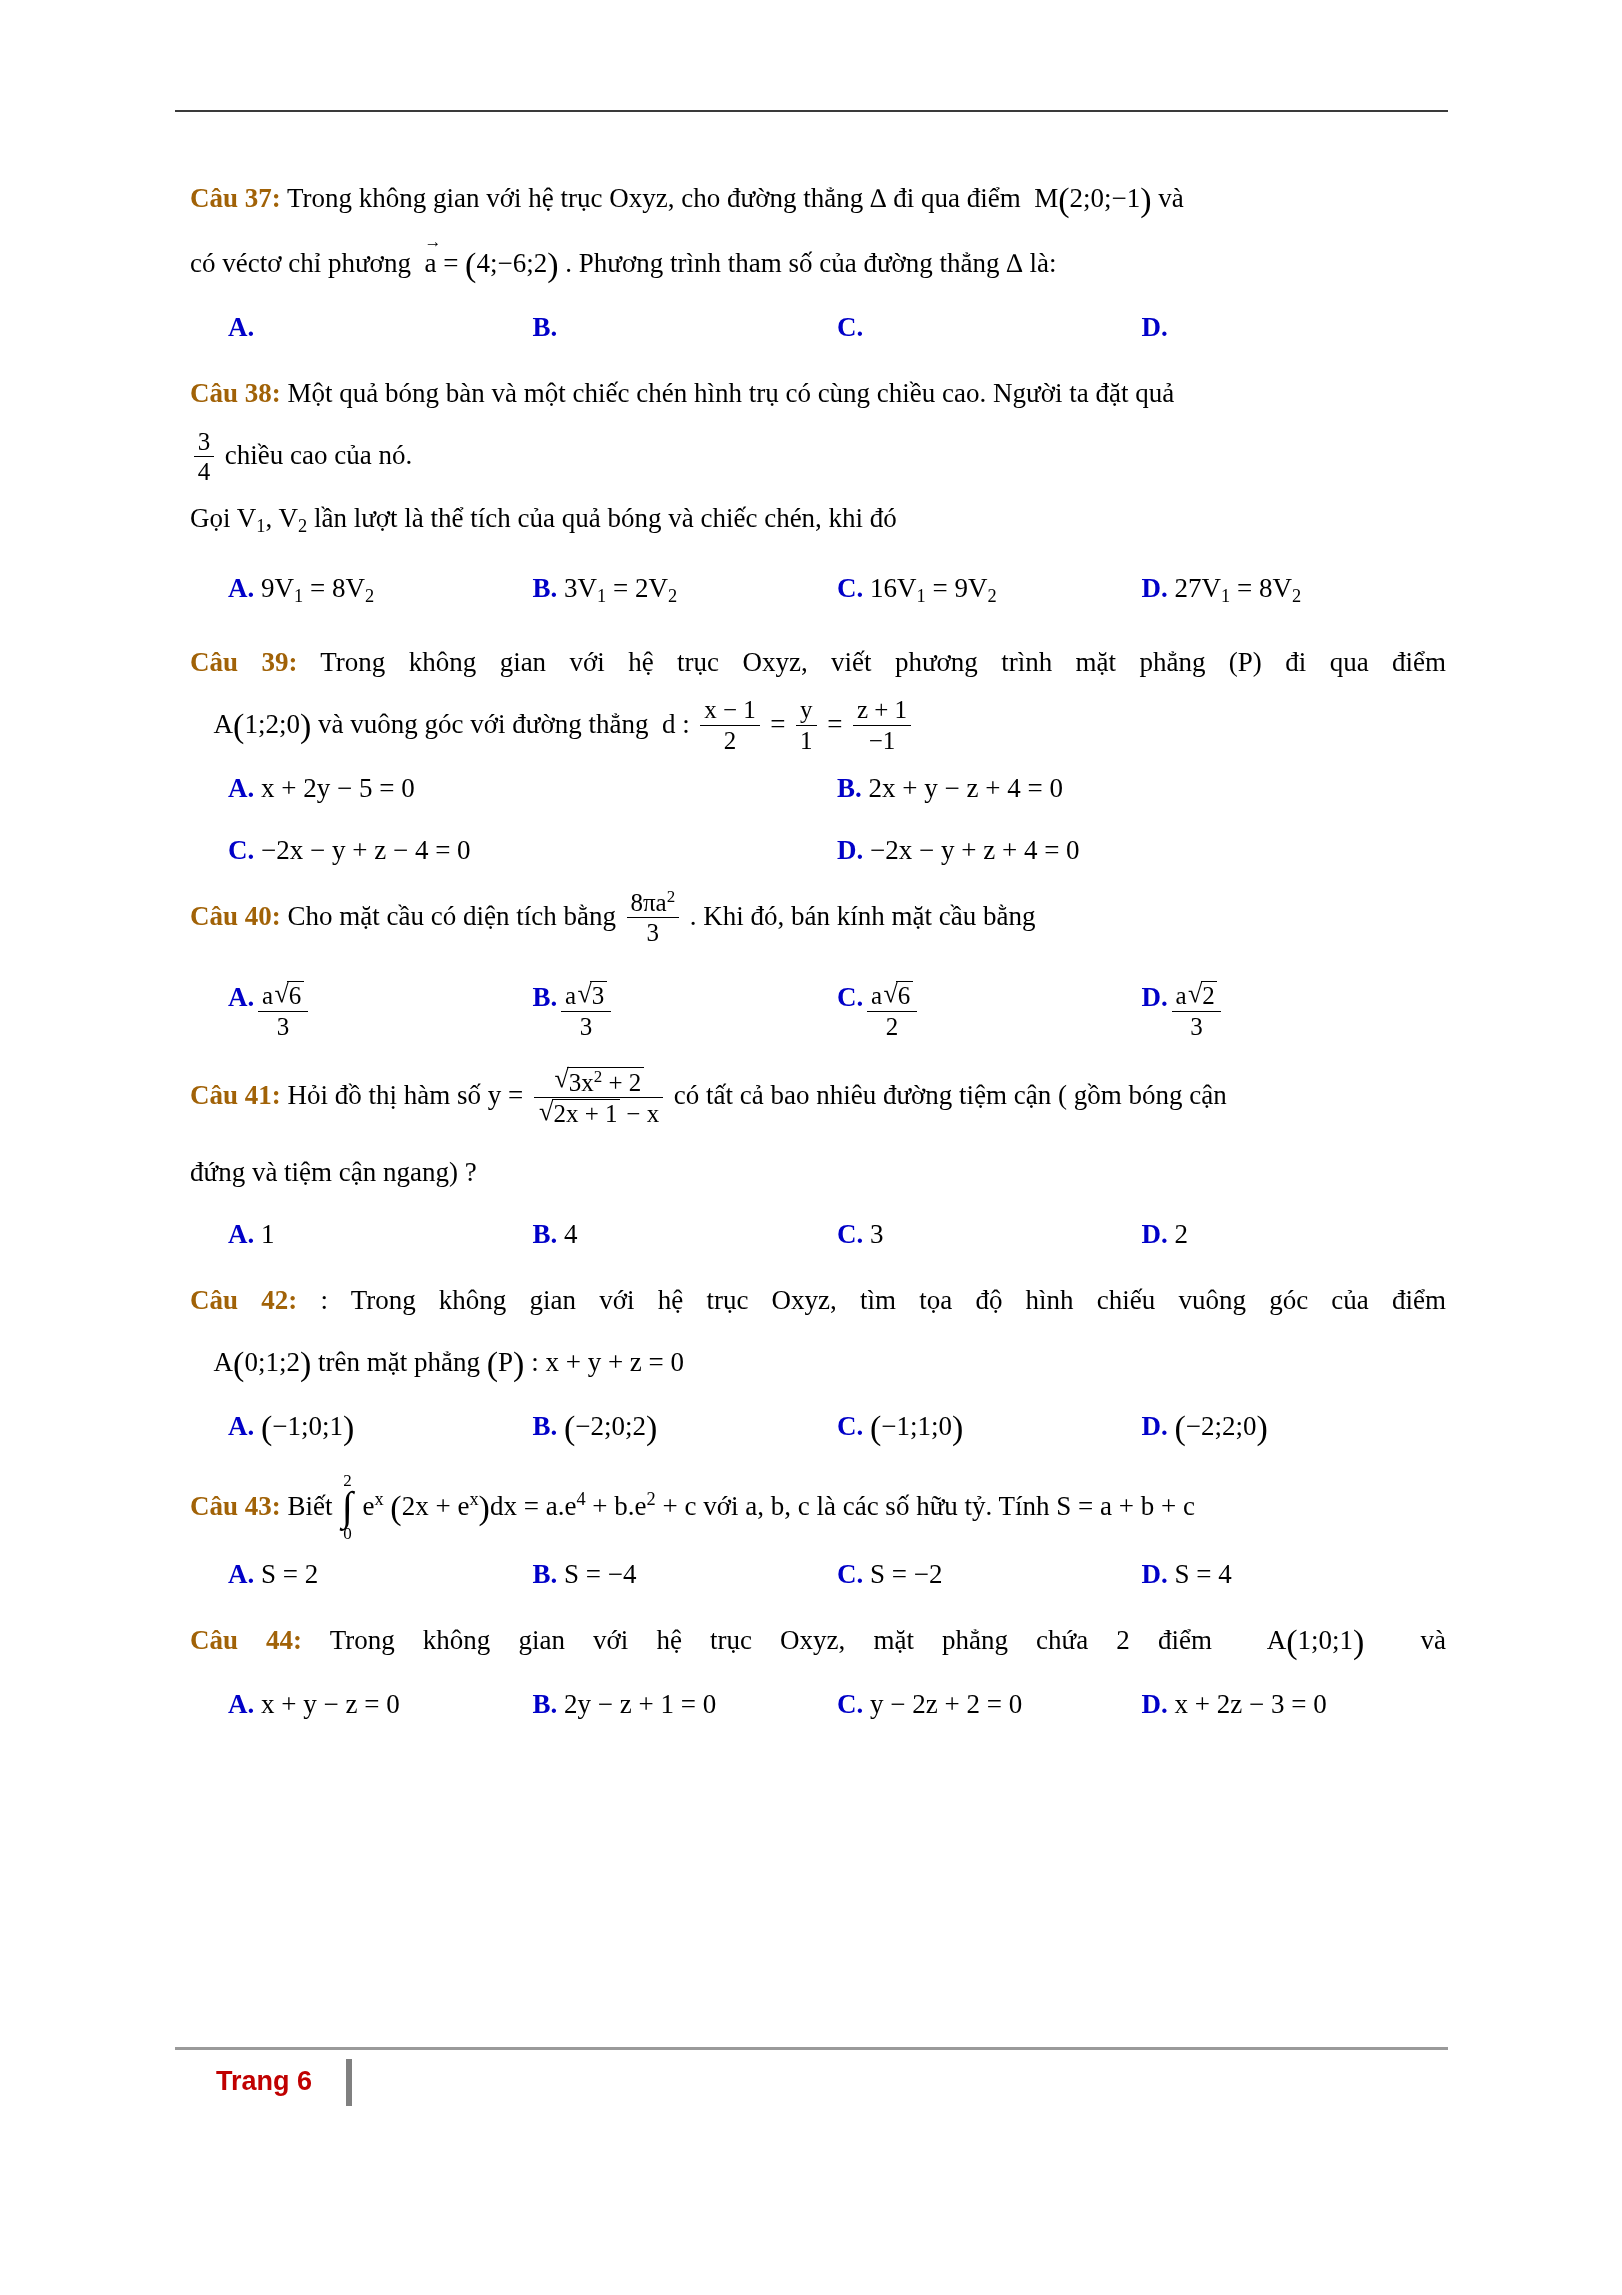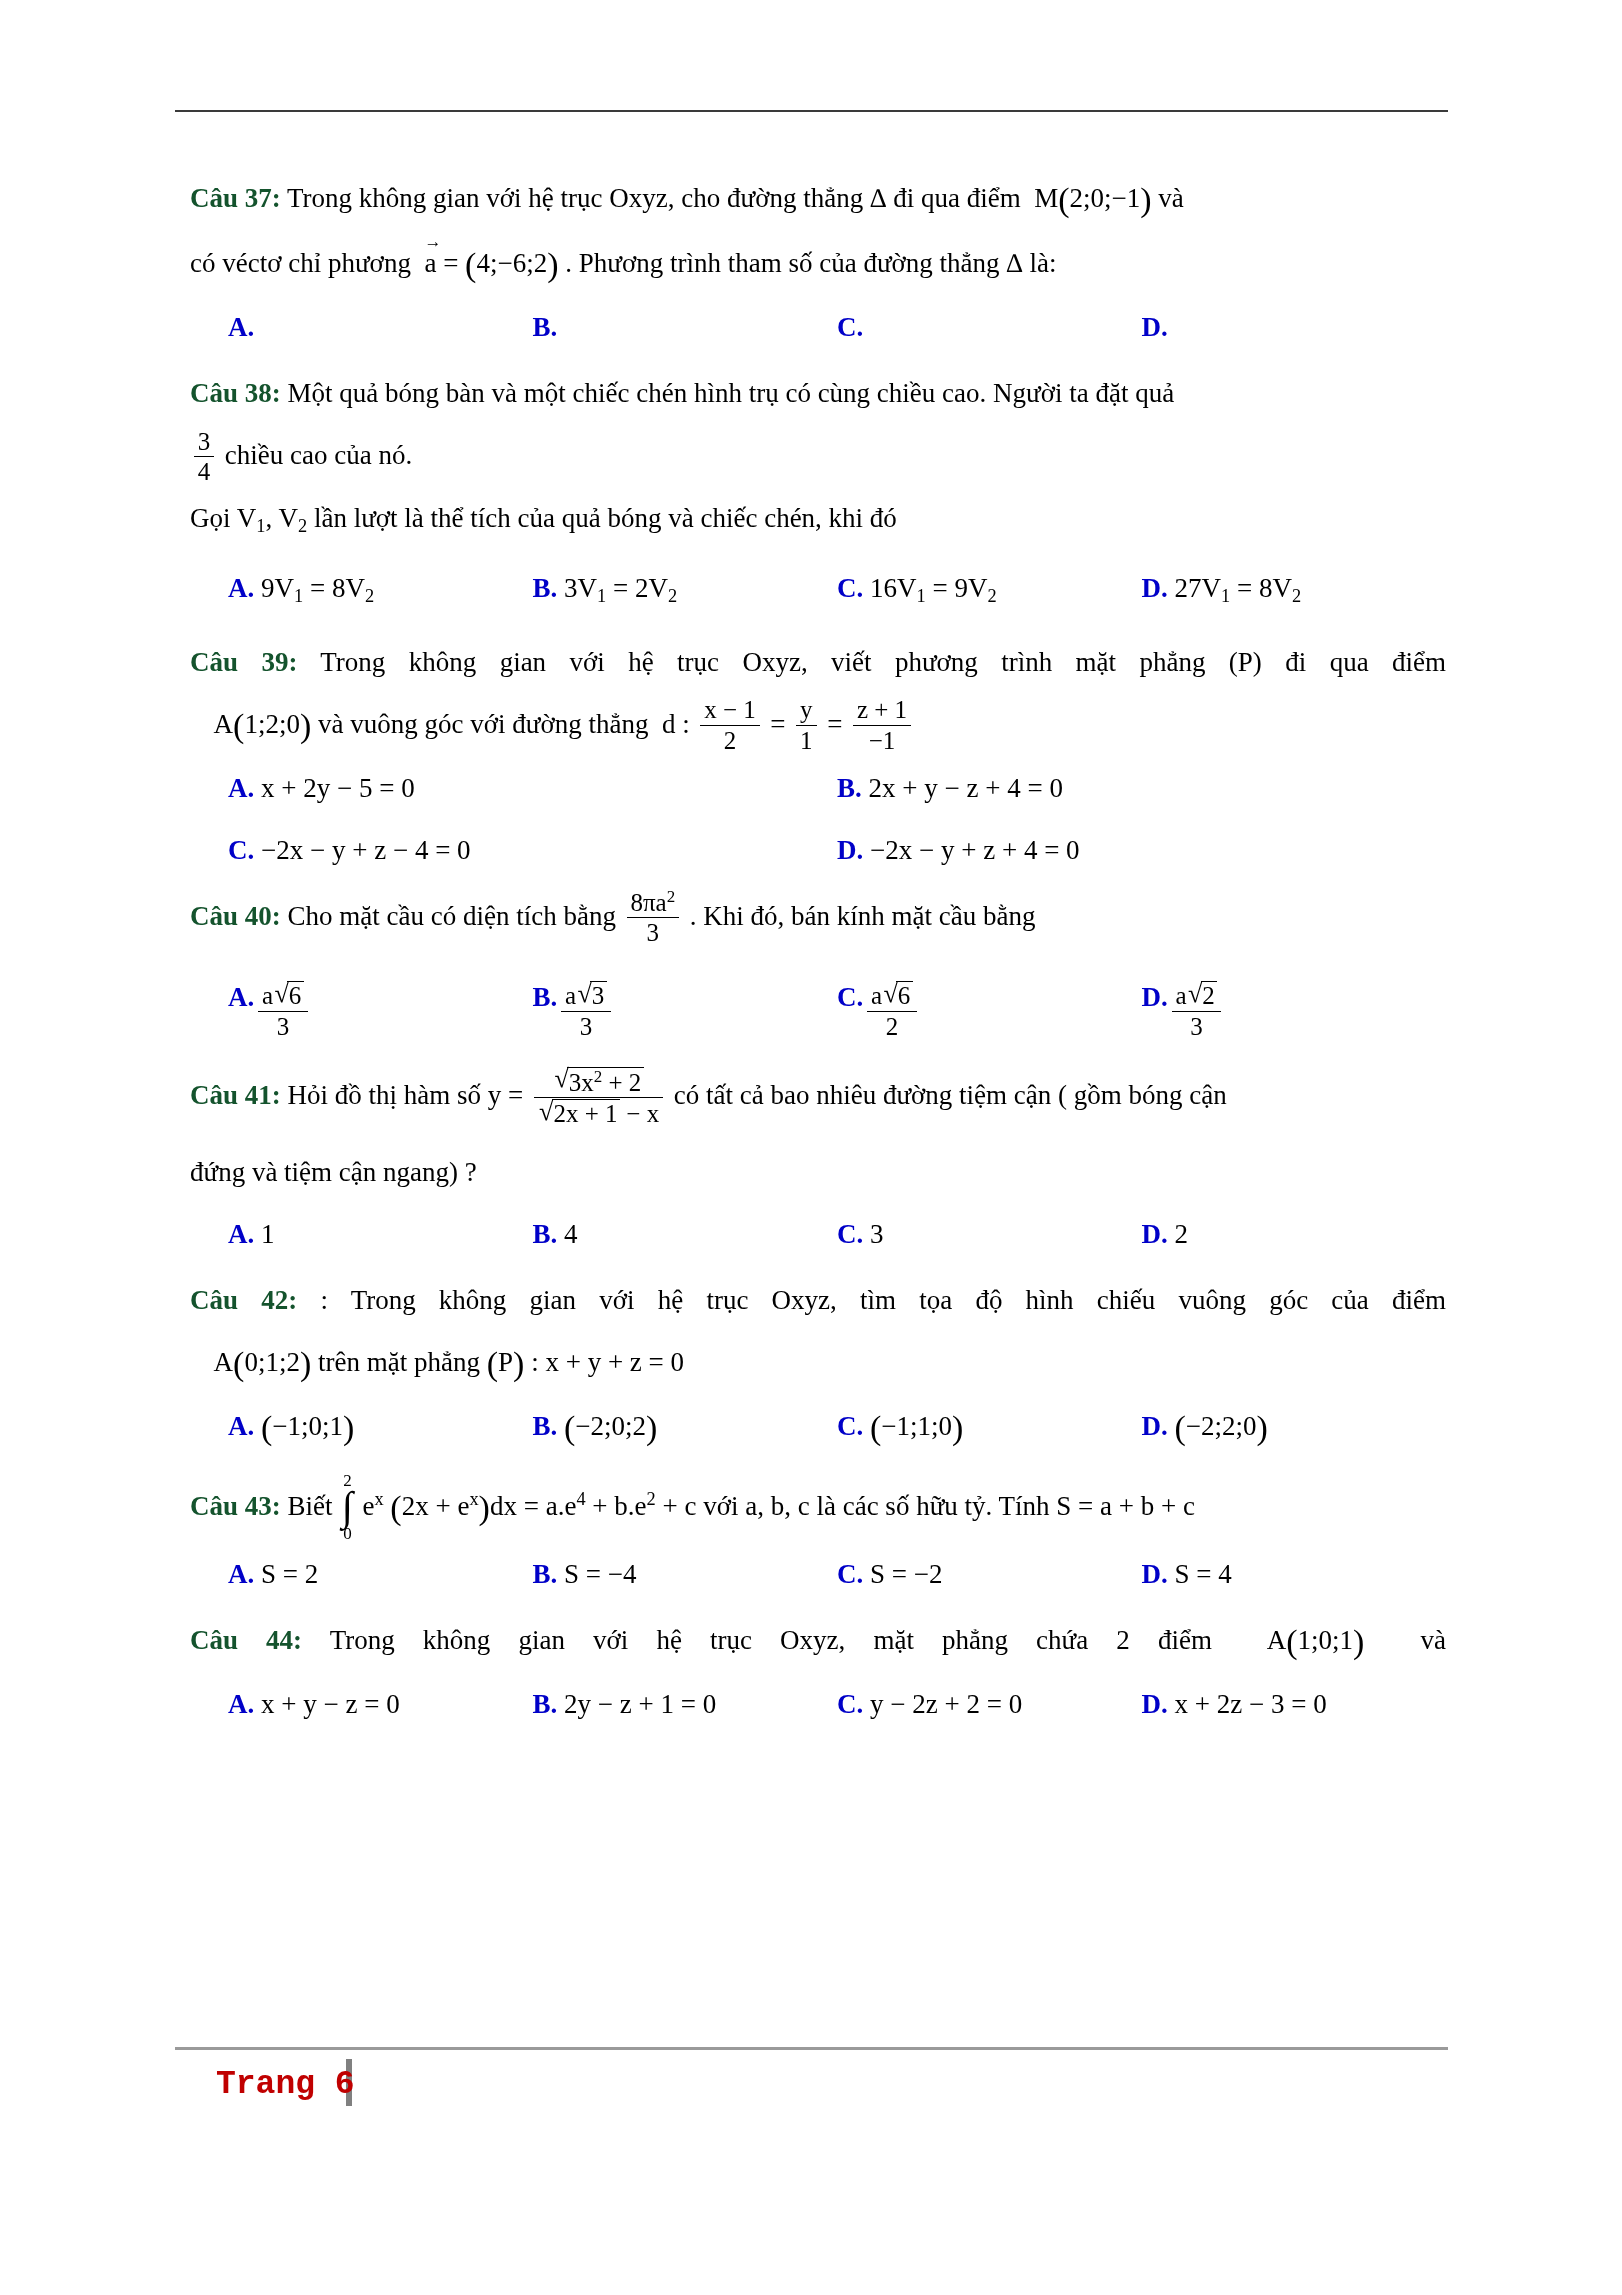--- a/index.html
+++ b/index.html
@@ -35,21 +35,21 @@
   }
   .q {
     margin-bottom: 3.9px;
   }
   .line {
     font-size: 27px;
     line-height: 62px;
     white-space: nowrap;
   }
   .qlabel {
-    color: #14532d;
+    color: #a16207;
     font-weight: bold;
   }
   .opt {
     color: #0000c8;
     font-weight: bold;
   }
   .just {
     text-align: justify;
     text-align-last: justify;
     white-space: normal;
@@ -135,23 +135,23 @@
     position: absolute;
     left: 175px;
     right: 175px;
     top: 2047px;
     border-top: 3.3px solid #9a9a9a;
   }
   .footer {
     position: absolute;
     left: 216px;
     top: 2066px;
-    font-size: 33px;
+    font-size: 27px;
     font-weight: bold;
-    font-family: Liberation Mono, monospace;
+    font-family: Liberation Sans, sans-serif;
   }
   .footer .t { color: #c00000; }
   .footer .n { color: #c00000; }
   .footer-bar {
     position: absolute;
     left: 346px;
     top: 2059px;
     width: 5.9px;
     height: 47px;
     background: #808080;

